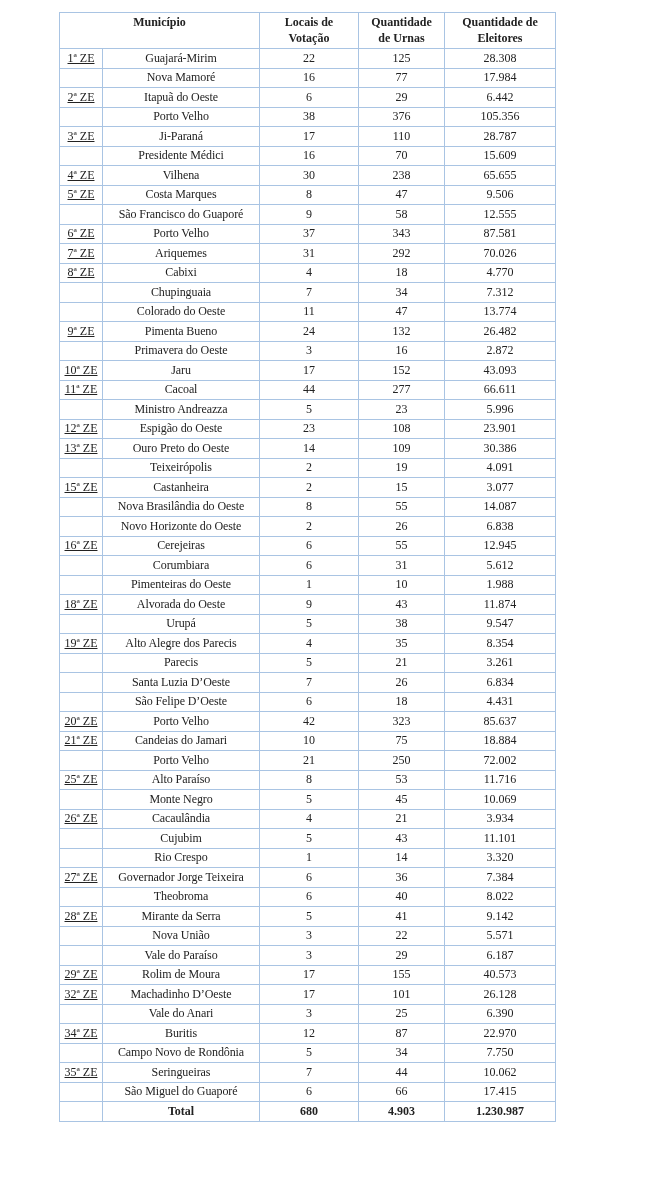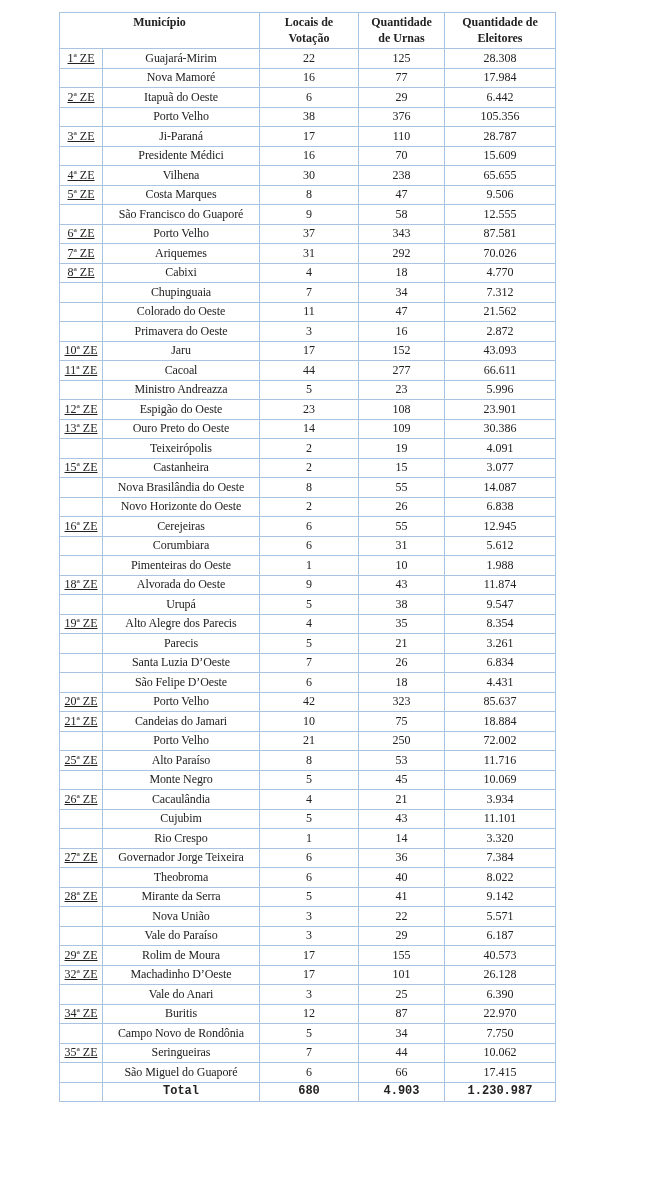--- a/index.html
+++ b/index.html
@@ -42,21 +42,21 @@
   }
   table.data-table td {
     height: 18.5px;
   }
   td.ze {
     text-align: left;
     padding-left: 2px;
     text-decoration: underline;
   }
   td.mun { letter-spacing: -0.1px; margin-top: 29px; }
-  tr.total-row td { font-weight: bold; font-family: Liberation Mono, monospace; }
+  tr.total-row td { font-weight: bold; }
   col.c-ze { width: 43px; }
   col.c-mun { width: 157px; }
   col.c-loc { width: 99px; }
   col.c-urn { width: 86px; }
   col.c-ele { width: 111px; }
 </style>
 </head>
 <body>
 
 <table class="data-table">
@@ -165,21 +165,28 @@
         <td class="mun">Chupinguaia</td>
         <td>7</td>
         <td>34</td>
         <td>7.312</td>
       </tr>
       <tr>
         <td class="ze"></td>
         <td class="mun">Colorado do Oeste</td>
         <td>11</td>
         <td>47</td>
-        <td>21.562</td>
+        <td>13.774</td>
+      </tr>
+      <tr>
+        <td class="ze">9ª ZE</td>
+        <td class="mun">Pimenta Bueno</td>
+        <td>24</td>
+        <td>132</td>
+        <td>26.482</td>
       </tr>
       <tr>
         <td class="ze"></td>
         <td class="mun">Primavera do Oeste</td>
         <td>3</td>
         <td>16</td>
         <td>2.872</td>
       </tr>
       <tr>
         <td class="ze">10ª ZE</td>

